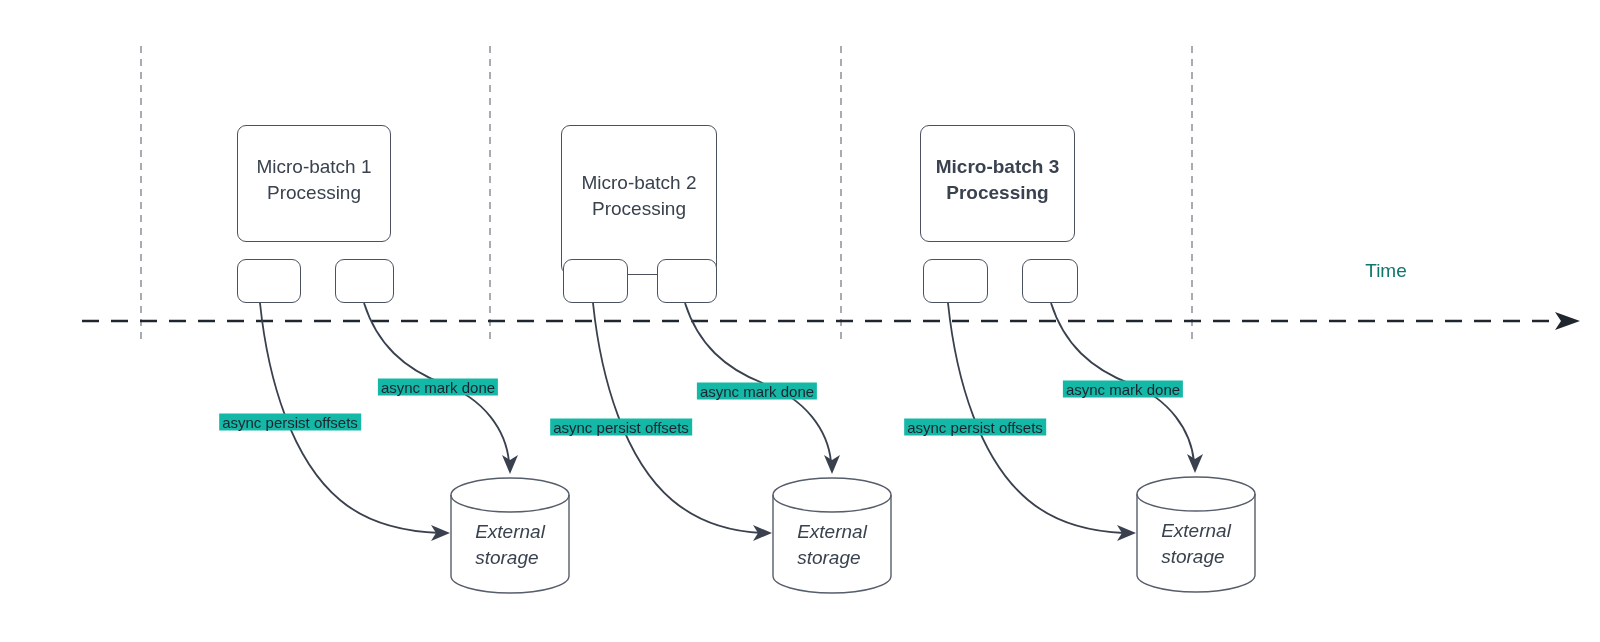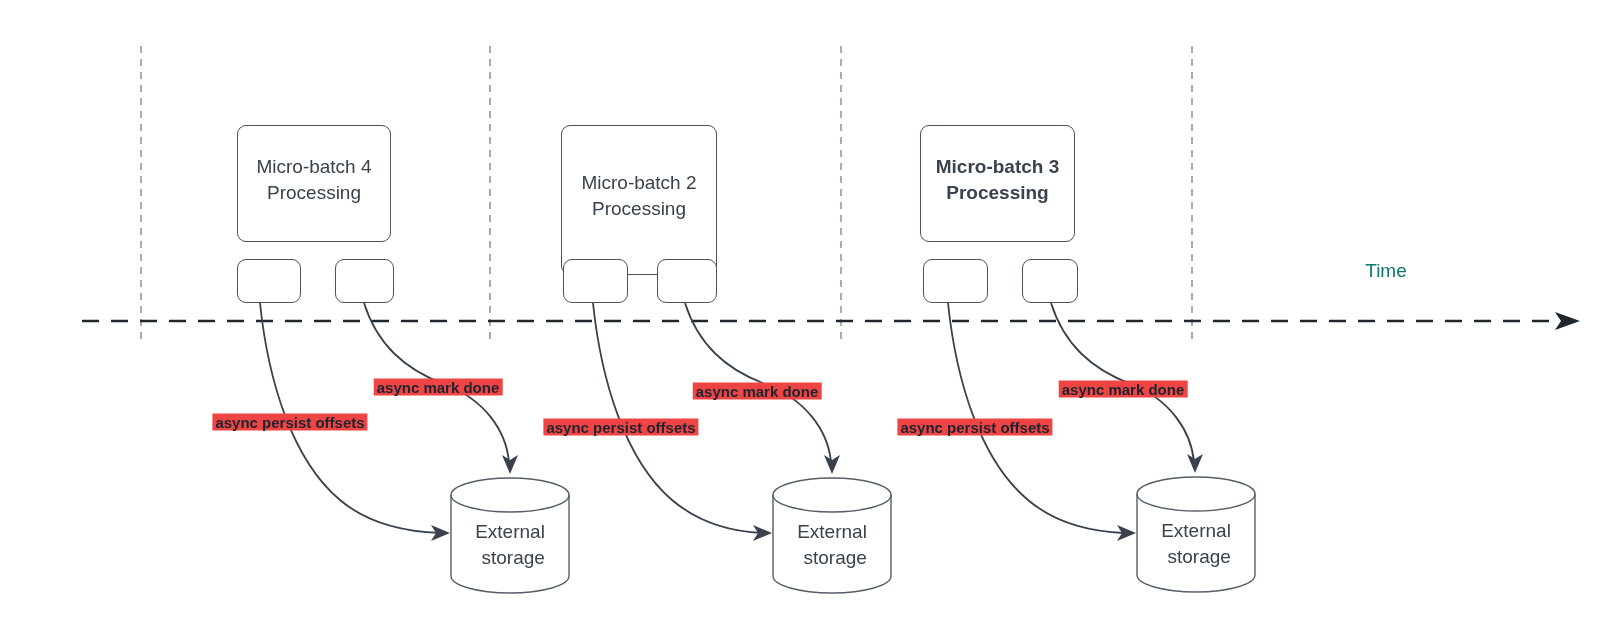--- a/index.html
+++ b/index.html
@@ -21,28 +21,28 @@
     align-items:center;justify-content:center;
   }
   .node.big{padding-bottom:8px;}
   .node-title{
     color:#39424e;font-size:19px;line-height:26px;
     text-align:center;white-space:nowrap;
   }
   .async-label{
     position:absolute;
     transform:translate(-50%,-50%);
-    font-size:15px;font-weight:bold;color:#1d2430;
-    background:#ef4444;padding:0 3px;white-space:nowrap;
+    font-size:15px;font-weight:normal;color:#1d2430;
+    background:#14b8a6;padding:0 3px;white-space:nowrap;
   }
   .storage-label{
     position:absolute;
     transform:translate(-50%,-50%);
     color:#39424e;font-size:19px;line-height:26px;
-    text-align:right;white-space:nowrap;
+    text-align:left;white-space:nowrap;font-style:italic;
   }
   .time-label{
     position:absolute;
     transform:translate(-50%,-50%);
     color:#0f766e;font-size:19px;white-space:nowrap;
   }
 </style>
 </head>
 <body>
 
@@ -81,21 +81,21 @@
       <path d="M773,495 V576 A59,17 0 0 0 891,576 V495 A59,17 0 0 0 773,495 Z" fill="#ffffff" stroke="#565e6a" stroke-width="1.4"></path>
       <path d="M773,495 A59,17 0 0 0 891,495" fill="none" stroke="#565e6a" stroke-width="1.4"></path>
     </g>
     <g>
       <path d="M1137,494 V575 A59,17 0 0 0 1255,575 V494 A59,17 0 0 0 1137,494 Z" fill="#ffffff" stroke="#565e6a" stroke-width="1.4"></path>
       <path d="M1137,494 A59,17 0 0 0 1255,494" fill="none" stroke="#565e6a" stroke-width="1.4"></path>
     </g>
   </svg>
 
   <div class="node big" style="left:237px;top:125px;width:154px;height:117px;">
-    <div class="node-title">Micro-batch 4</div>
+    <div class="node-title">Micro-batch 1</div>
     <div class="node-title">Processing</div>
   </div>
   <div class="node" style="left:237px;top:259px;width:64px;height:44px;"></div>
   <div class="node" style="left:335px;top:259px;width:59px;height:44px;"></div>
   <div class="async-label" style="left:290px;top:422px;">async persist offsets</div>
   <div class="async-label" style="left:438px;top:387px;">async mark done</div>
   <div class="storage-label" style="left:510px;top:545px;">
     <div>External</div>
     <div>storage</div>
   </div>

